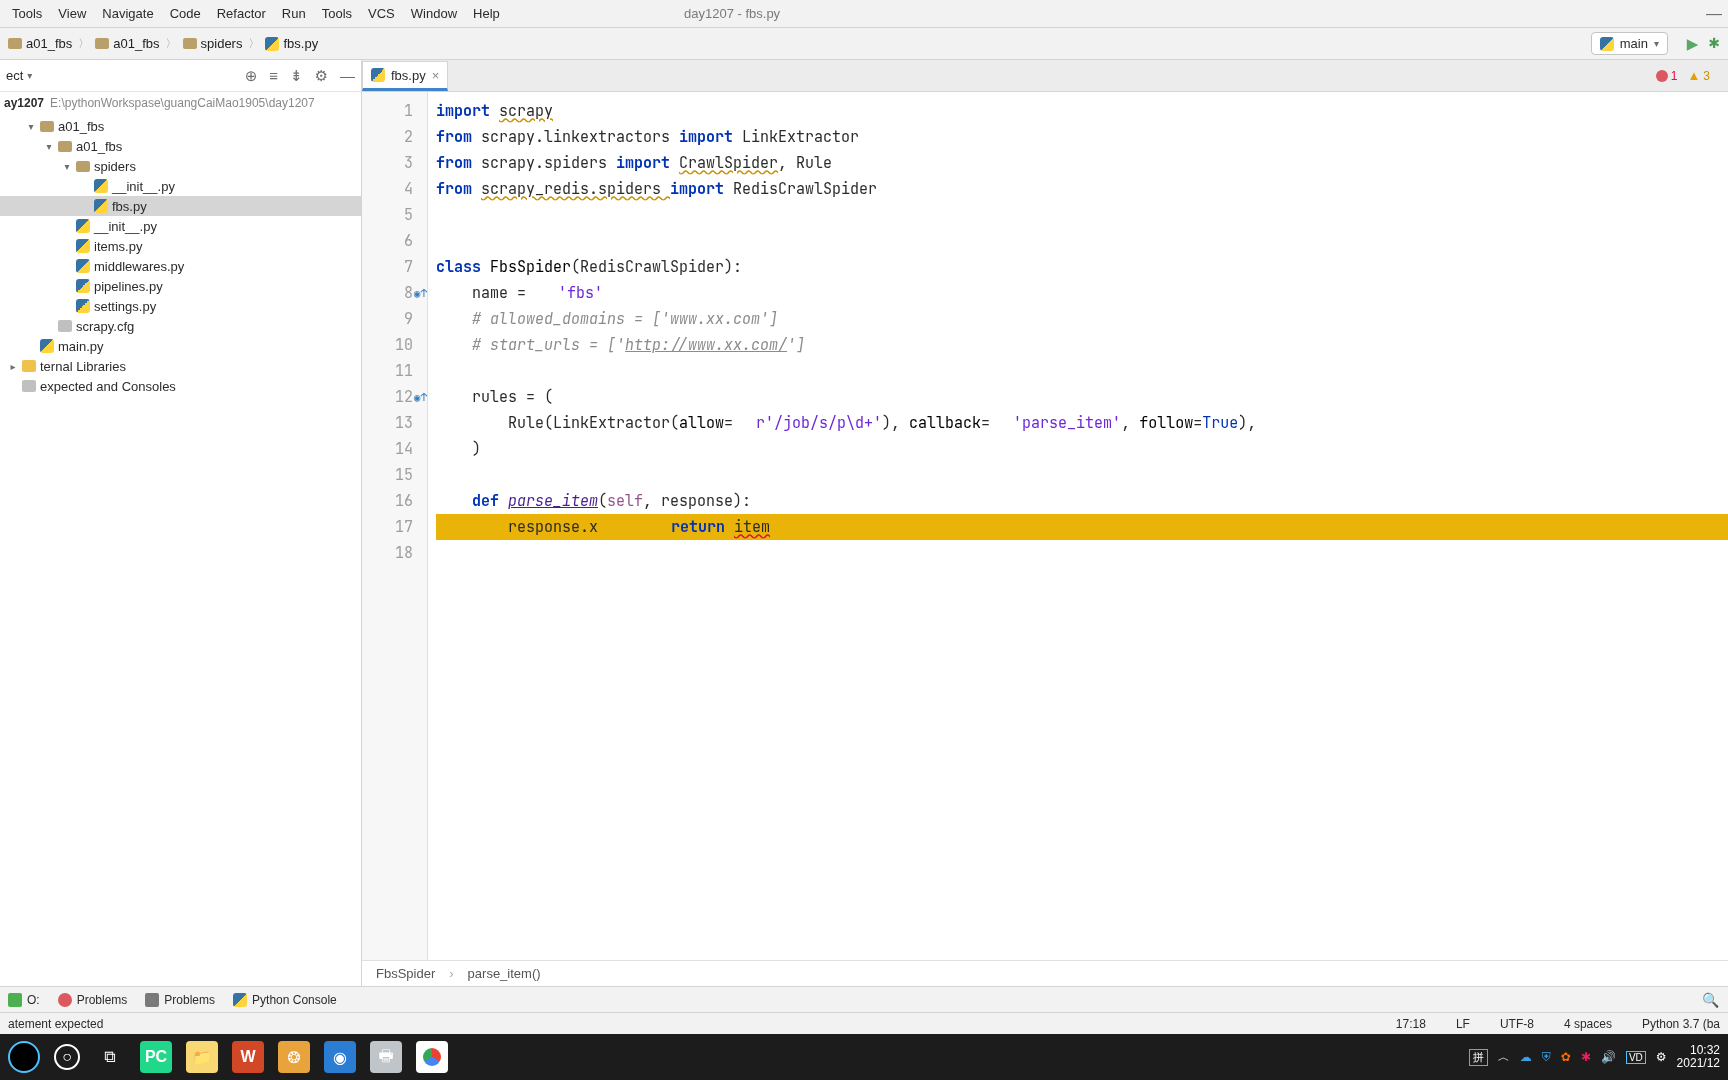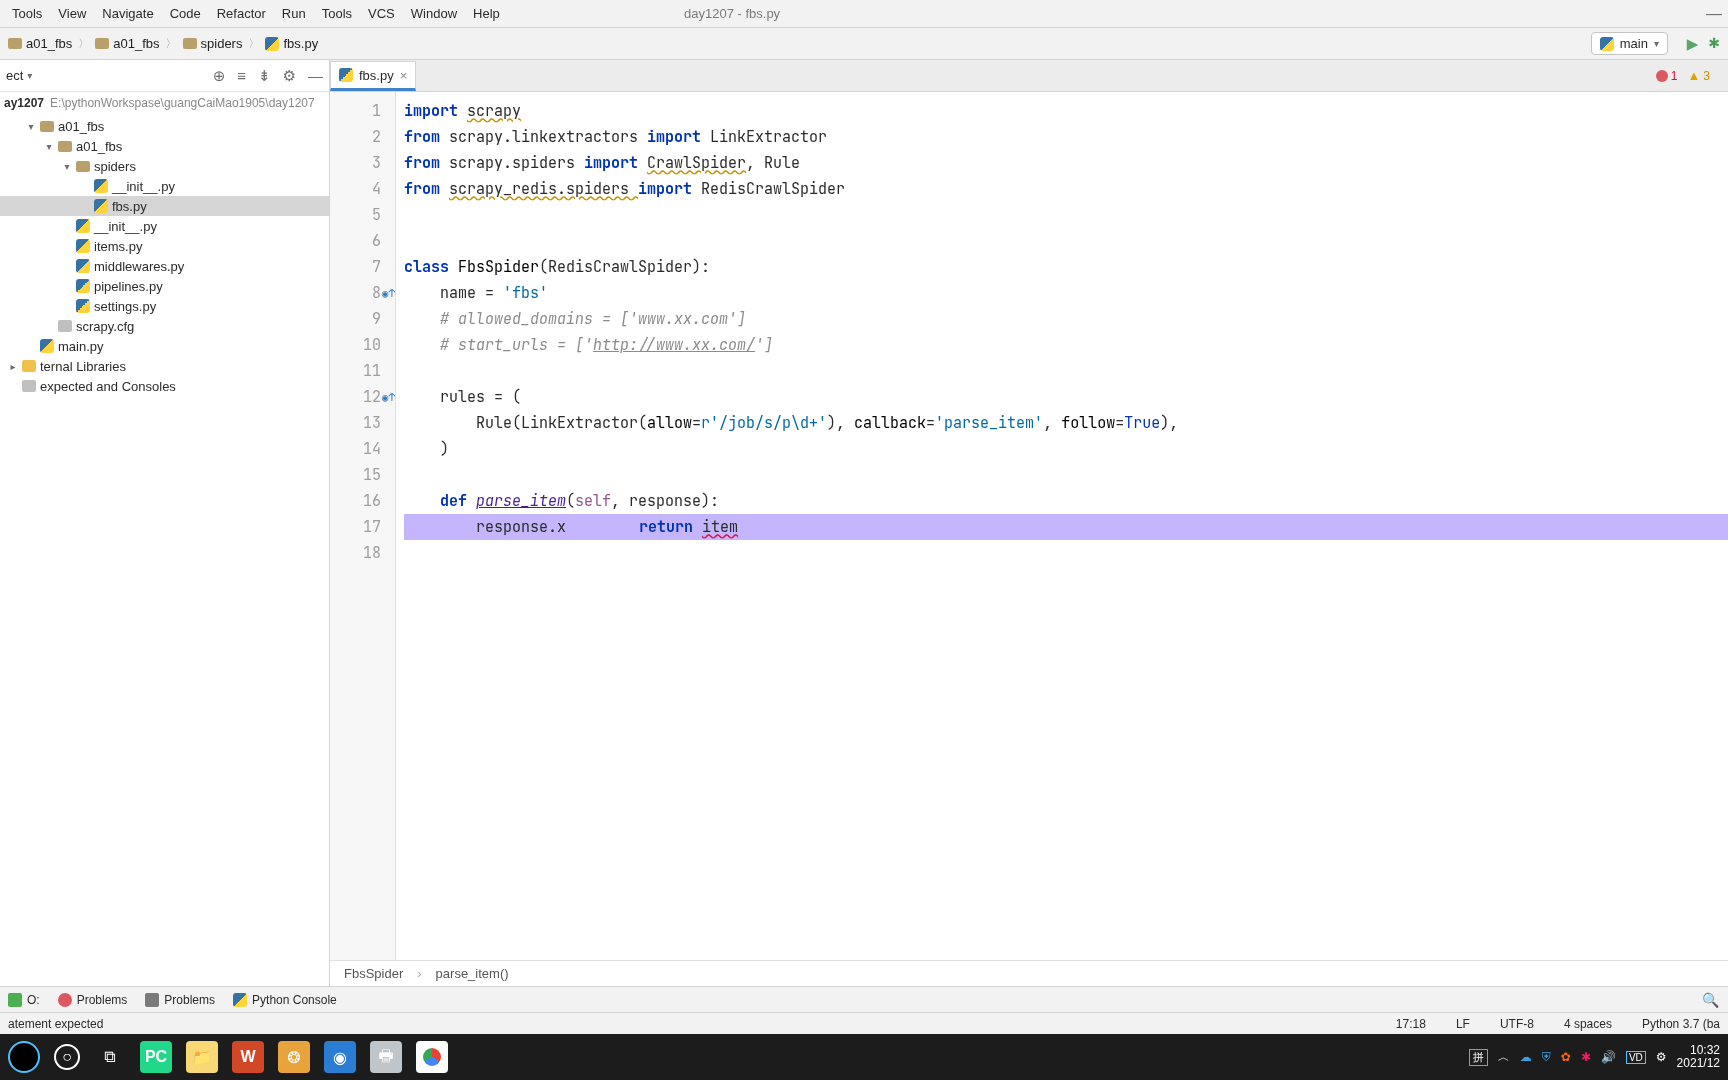--- a/index.html
+++ b/index.html
@@ -66,21 +66,21 @@
 }
 .navbar .runbtns { position: absolute; right: 8px; display: flex; gap: 10px; }
 .tri-run { color: #59a869; font-size: 15px; }
 .bug-icon { color: #499c54; font-size: 14px; }
 
 
 .ide-body { flex: 1; display: flex; min-height: 0; }
 
 
 .projpane {
-  width: 330px; background: #fff; border-right: 1px solid #d4d4d4; display: flex; flex-direction: column;
+  width: 362px; background: #fff; border-right: 1px solid #d4d4d4; display: flex; flex-direction: column;
 }
 .projtoolbar {
   height: 32px; display: flex; align-items: center; padding: 0 6px; border-bottom: 1px solid #e5e5e5;
   justify-content: space-between;
 }
 .projtoolbar .left { display: flex; align-items: center; gap: 4px; }
 .projtoolbar .right { display: flex; align-items: center; gap: 12px; color: #6e6e6e; font-size: 15px; }
 .projpath {
   height: 22px; display: flex; align-items: center; padding: 0 4px; font-size: 12px; gap: 6px;
   background: #fff; white-space: nowrap; overflow: hidden;
@@ -112,26 +112,26 @@
 
 .codearea { flex: 1; display: flex; position: relative; font-family: "JetBrains Mono", Consolas, monospace; font-size: 15px; }
 .gutter {
   width: 66px; background: #f7f7f7; border-right: 1px solid #e0e0e0; text-align: right;
   color: #9e9e9e; padding-top: 6px;
 }
 .gutter .ln { height: 26px; padding-right: 14px; display: flex; align-items: center; justify-content: flex-end; position: relative; }
 .gutter .ln .mrk { position: absolute; right: 0; font-size: 11px; color: #3b7fc4; }
 .codeview { flex: 1; padding: 6px 0 0 8px; position: relative; white-space: pre; }
 .codeline { height: 26px; display: flex; align-items: center; }
-.codeline.cur { background: #c4b5fd; }
+.codeline.cur { background: #eab308; }
 .kw { color: #0033b3; font-weight: bold; }
 .kw2 { color: #0033b3; }
 .cls { color: #000; }
 .fn { color: #4c1d95; font-style: italic; text-decoration: underline; }
-.str { color: #0369a1; }
+.str { color: #6d28d9; margin-left: 23px; }
 .cmt { color: #8c8c8c; font-style: italic; }
 .self { color: #94558d; }
 .param { color: #000; }
 .err { text-decoration: wavy underline #d14; }
 .err2 { text-decoration: wavy underline #c79100; }
 .url { color: #8c8c8c; font-style: italic; text-decoration: underline; }
 .caret { border-right: 1px solid #000; }
 
 .crumbbar {
   height: 26px; border-top: 1px solid #e0e0e0; display: flex; align-items: center; padding: 0 14px; gap: 14px;

